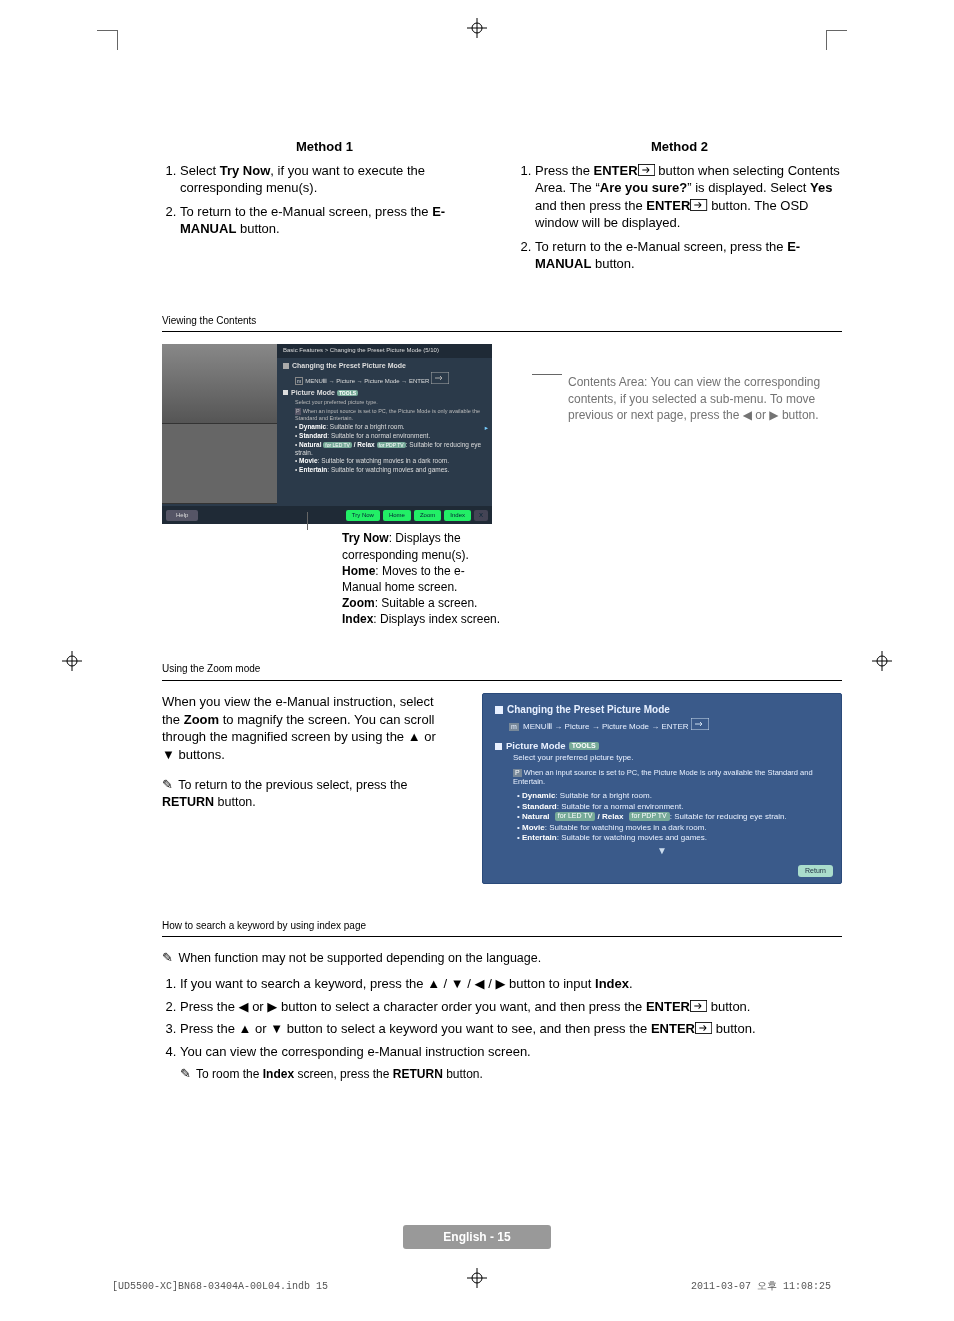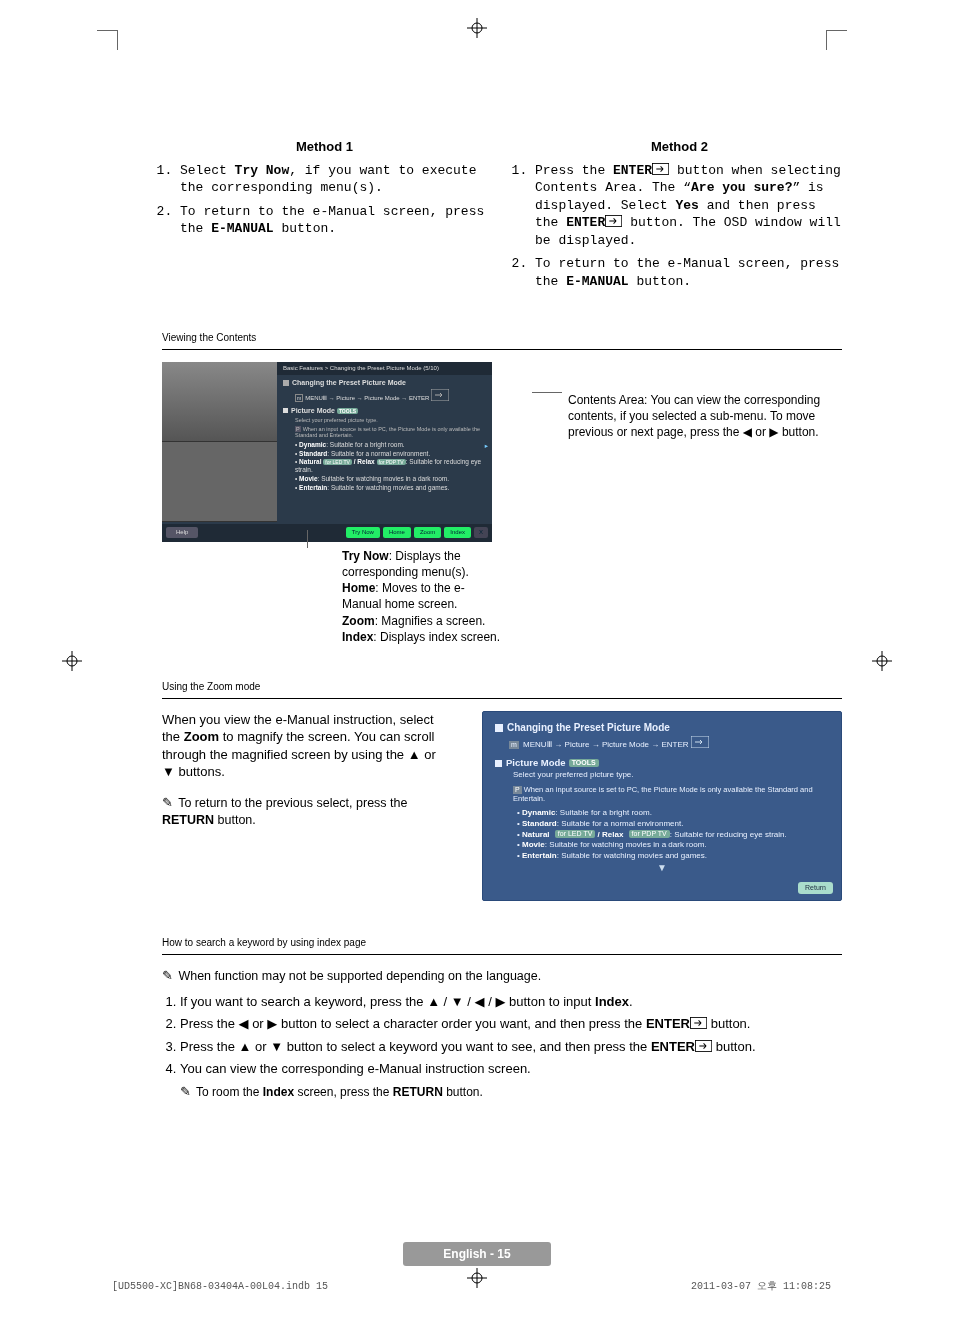--- a/index.html
+++ b/index.html
@@ -24,32 +24,32 @@
   .reg.top { top:18px; left:50%; margin-left:-10px;}
   .reg.left { top:50%; left:10px; margin-top:-10px;}
   .reg.right { top:50%; right:10px; margin-top:-10px;}
   .reg.bottom { bottom:33px; left:50%; margin-left:-10px;}
 
   svg.reg-mark { width:20px; height:20px;}
 
   .methods { display:flex; gap:30px; margin-top:90px; }
   .method-col { flex:1; }
   .method-title { font-weight:bold; text-align:center; margin-bottom:6px; }
-  ol.steps { margin:0; padding-left:18px;font-family:Liberation Mono, monospace; }
+  ol.steps { margin:0; padding-left:18px; }
   ol.steps li { margin-bottom:6px; }
   .bold { font-weight:bold; }
   svg.inline { height:12px; width:auto; vertical-align:-1px;}
 
   h3.section { font-size:10px; font-weight:normal; margin:35px 0 4px 0; }
   .rule { border-top:1px solid #000; margin-bottom:12px; }
 
   
   .vc-wrap { display:flex; gap:30px; align-items:flex-start; }
   .vc-left { width:340px; }
-  .vc-right { flex:1; font-size:12px; color:#000000; padding-top:30px; }
+  .vc-right { flex:1; font-size:12px; color:#737373; padding-top:30px; }
   .vc-callout-line { width:30px; height:1px; background:#666; margin-right:6px; display:inline-block; vertical-align:middle;}
   .vc-right .line { display:flex; align-items:flex-start; }
   .vc-right .txt { flex:1; }
 
   
   .ui-panel { background:#2b3a4a; border-radius:4px; color:#ddd; font-size:6.5px; line-height:1.2; position:relative; }
   .ui-panel.small { width:330px; height:180px; }
   .ui-sidebar { position:absolute; top:0; left:0; bottom:20px; width:115px; background:#444; display:flex; flex-direction:column; }
   .ui-thumb { flex:1; background:linear-gradient(#888,#555); border-bottom:1px solid #333; display:flex; align-items:center; justify-content:center; color:#222;}
   .ui-thumb.grid { background:#666;}
@@ -92,21 +92,21 @@
   .ui-panel.big .txt { margin-left:18px; font-size:8px; margin-bottom:5px;}
   .ui-panel.big .note { margin-left:18px; font-size:7.5px; margin-bottom:5px;}
   .ui-panel.big .note .pbox { display:inline-block; background:#789; color:#fff; font-size:7px; padding:0 2px; margin-right:2px;}
   .ui-panel.big ul { margin:0 0 0 22px; padding:0; list-style:none;}
   .ui-panel.big ul li { font-size:8px; margin-bottom:1px; }
   .ui-panel.big ul li::before { content:"• "; }
   .ui-panel.big ul li .b { font-weight:bold; color:#fff;}
   .ui-panel.big .down-arrow { text-align:center; font-size:10px; color:#cde; margin-top:2px;}
   .ui-panel.big .return-btn { position:absolute; right:8px; bottom:6px; background:#adc; color:#234; font-size:7px; padding:2px 7px; border-radius:3px;}
 
-  .footer { position:absolute; bottom:55px; left:0; right:0; text-align:center; font-size:12px;}
+  .footer { position:absolute; bottom:72px; left:0; right:0; text-align:center; font-size:12px;}
   .footer .pill { display:inline-block; background:#999; color:#fff; padding:4px 40px; border-radius:3px; font-weight:bold;}
   .imprint { position:absolute; bottom:28px; left:60px; right:71px; display:flex; justify-content:space-between; font-size:10px; color:#555; font-family:"Courier New", monospace;}
 
   .idx-list { margin:0; padding-left:18px;}
   .idx-list li { margin-bottom:5px;}
   .idx-note { margin-left:18px; font-size:12px;}
   .note-line { font-size:12.5px; margin-bottom:8px;}
 </style>
 </head>
 <body>
@@ -212,21 +212,21 @@
           <div class="btn">Index</div>
           <div class="btn close">X</div>
         </div>
       </div>
       <div class="caption-block">
         <div style="position:relative;">
             <div style="position:absolute; left:-35px; top:-18px; width:1px; height:18px; background:#666;"></div>
           </div>
         <div><span class="bold">Try Now</span><span>: Displays the corresponding menu(s).</span></div>
         <div><span class="bold">Home</span><span>: Moves to the e-Manual home screen.</span></div>
-        <div><span class="bold">Zoom</span><span>: Magnifies a screen.</span></div>
+        <div><span class="bold">Zoom</span><span>: Suitable a screen.</span></div>
         <div><span class="bold">Index</span><span>: Displays index screen.</span></div>
       </div>
     </div>
     <div class="vc-right">
       <div class="line">
         <span class="vc-callout-line"></span>
         <span class="txt">Contents Area: You can view the corresponding contents, if you selected a sub-menu. To move previous or next page, press the ◀ or ▶ button.</span>
       </div>
     </div>
   </div>

